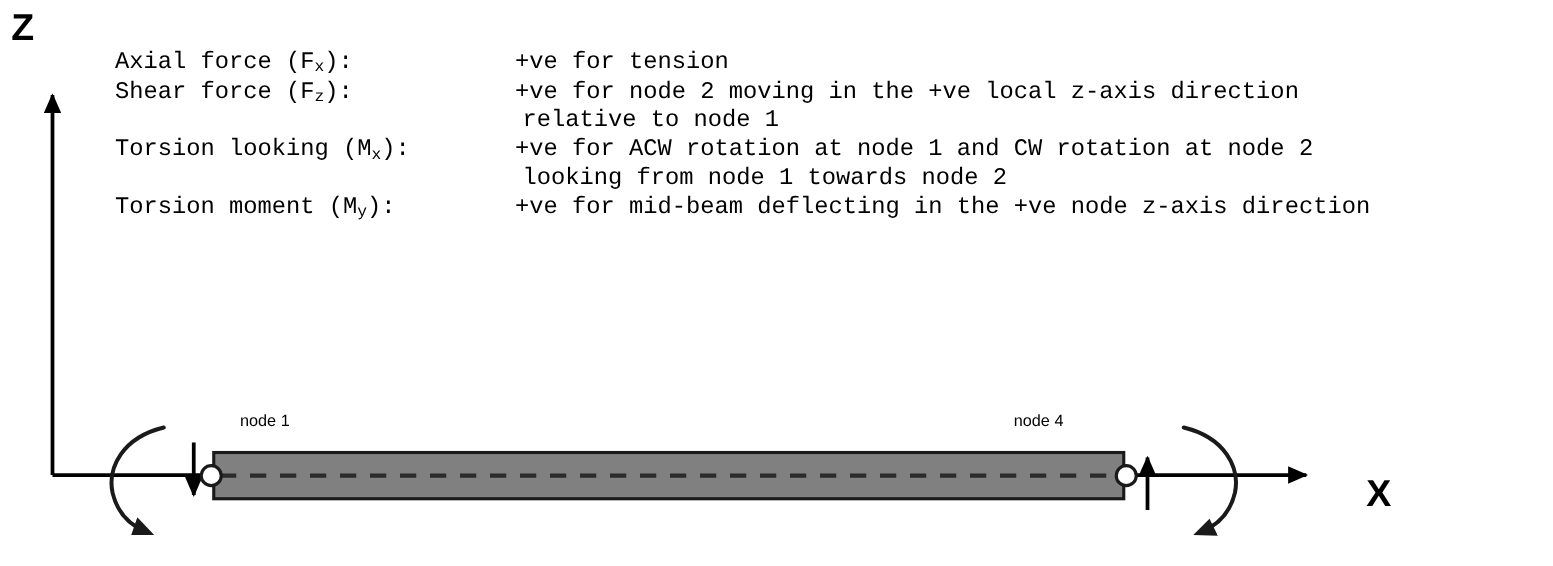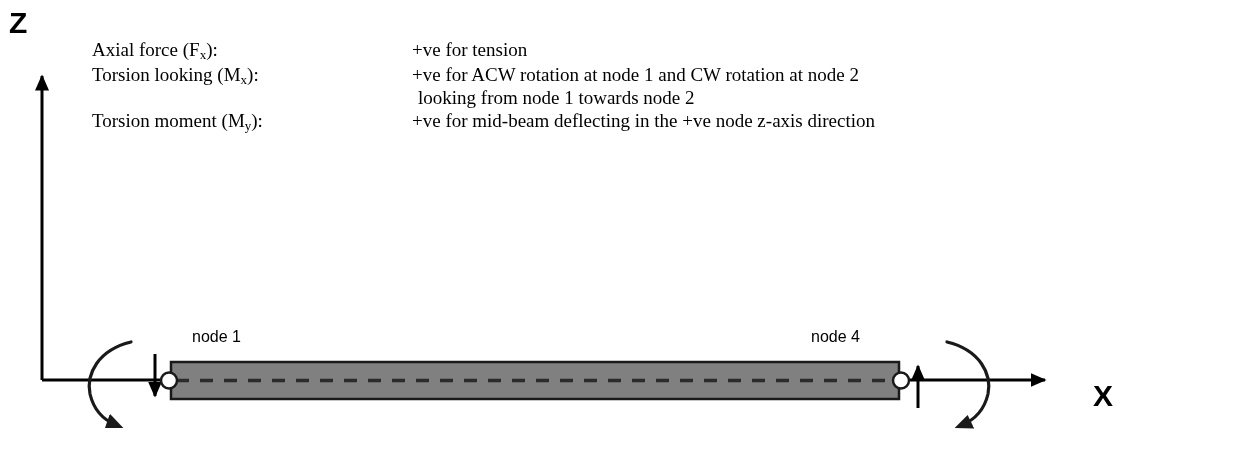--- a/index.html
+++ b/index.html
@@ -36,40 +36,40 @@
     color: #000000;
     white-space: pre;
   }
   #axis-label-z { left: 9px;  top: 8px;  }
   #axis-label-x { left: 1093px; top: 381px; }
 
   
   .node-label {
     position: absolute;
     font-family: "Liberation Sans", sans-serif;
-    font-size: 16px;
+    font-size: 13px;
     line-height: 18px;
     color: #000000;
     white-space: pre;
   }
   #node-label-1 { left: 192px; top: 328px; }
   #node-label-2 { left: 811px; top: 328px; }
 
   
   #convention-table {
     position: absolute;
     left: 92px;
     top: 38px;
     width: 1110px;
     border-collapse: collapse;
   }
   #convention-table td {
     padding: 0;
     vertical-align: top;
-    font-family: Liberation Serif, serif;
+    font-family: Liberation Mono, monospace;
     font-size: 19px;
     line-height: 23px;
     color: #000000;
     white-space: pre;
   }
   #convention-table td.term-cell {
     width: 310px;
     padding-right: 10px;
   }
   #convention-table td.desc-cell {
@@ -147,20 +147,24 @@
   <div class="node-label" id="node-label-1">node 1</div>
   <div class="node-label" id="node-label-2">node 4</div>
 
   <table id="convention-table">
     <tbody>
       <tr>
         <td class="term-cell"><span>Axial force (F</span><span class="sub">x</span><span>):</span></td>
         <td class="desc-cell"><span>+ve for tension</span></td>
       </tr>
       <tr>
+        <td class="term-cell"><span>Shear force (F</span><span class="sub">z</span><span>):</span></td>
+        <td class="desc-cell"><span>+ve for node 2 moving in the +ve local z-axis direction</span><span class="desc-extra">relative to node 1</span></td>
+      </tr>
+      <tr>
         <td class="term-cell"><span>Torsion looking (M</span><span class="sub">x</span><span>):</span></td>
         <td class="desc-cell"><span>+ve for ACW rotation at node 1 and CW rotation at node 2</span><span class="desc-extra">looking from node 1 towards node 2</span></td>
       </tr>
       <tr>
         <td class="term-cell"><span>Torsion moment (M</span><span class="sub">y</span><span>):</span></td>
         <td class="desc-cell"><span>+ve for mid-beam deflecting in the +ve node z-axis direction</span></td>
       </tr>
     </tbody>
   </table>
 

